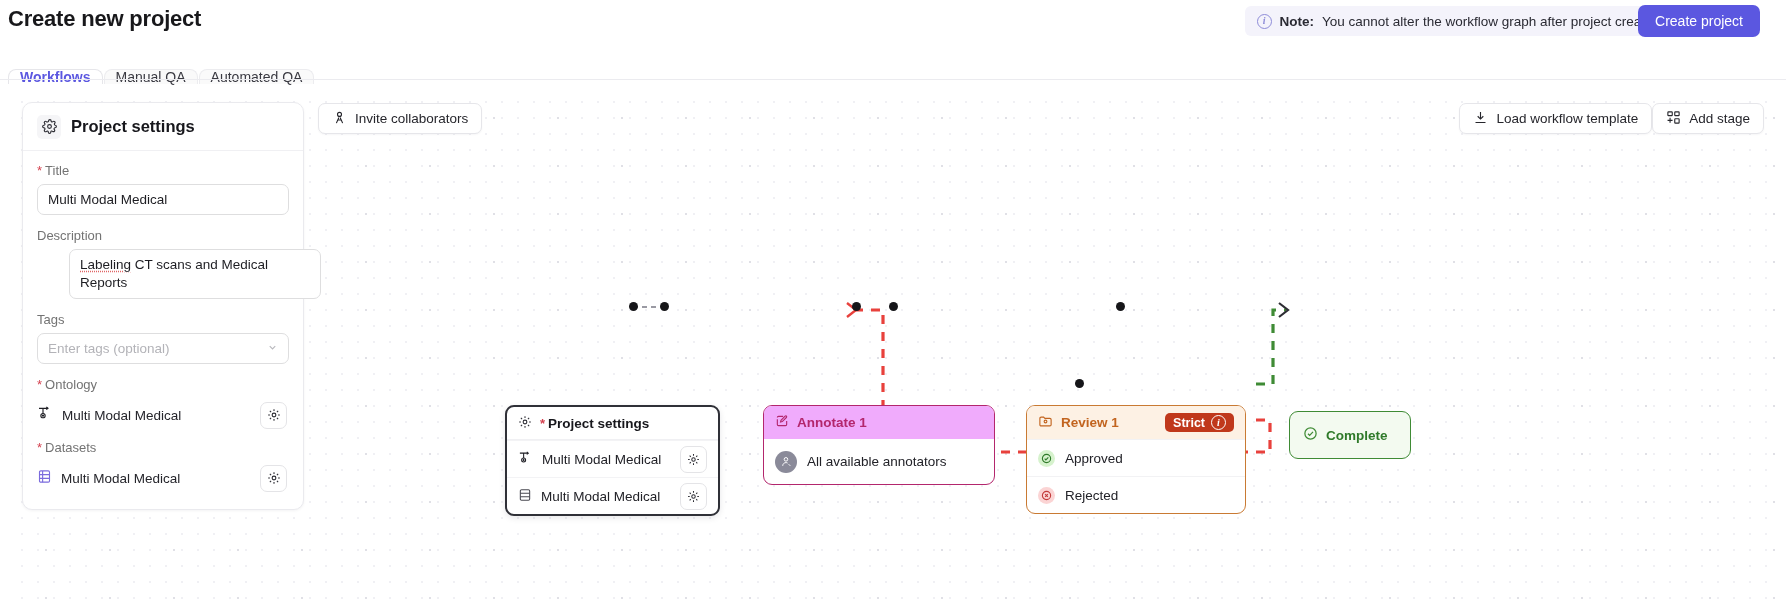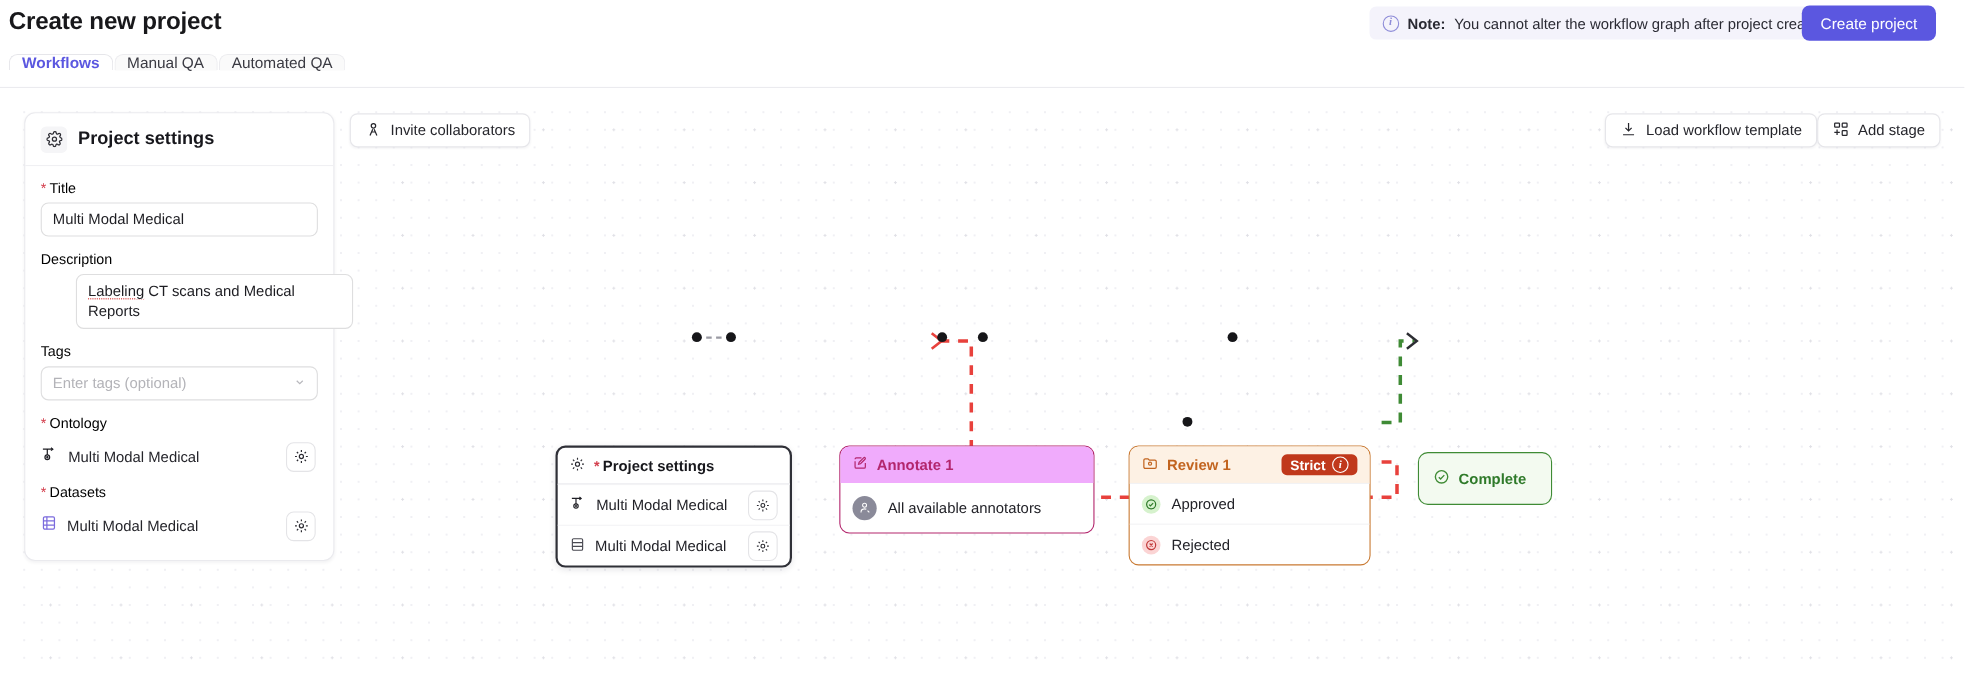--- a/index.html
+++ b/index.html
@@ -51,20 +51,21 @@
     display: flex; align-items: flex-end; gap: 1px;
   }
   .tab {
     height: 15px; padding: 0 11px;
     display: flex; align-items: center; justify-content: center;
     font-size: 14px; color: #3a3a42;
     background: #fafafa;
     border: 1px solid #ececef; border-bottom: none;
     border-radius: 8px 8px 0 0;
     cursor: pointer;
+    margin-top: 20px;
   }
   .tab.active {
     background: #ffffff; color: #5b57e0; font-weight: bold;
     border-color: #e6e6ea;
   }
   .tabs-rule {
     position: absolute; left: 0; top: 79px; width: 1786px; height: 1px;
     background: #ebebef;
   }
 
@@ -96,21 +97,21 @@
     padding: 0 14px;
     border-bottom: 1px solid #f0f0f3;
   }
   .settings-head .gear-box {
     width: 24px; height: 24px; border-radius: 5px; background: #f5f5f7;
     display: flex; align-items: center; justify-content: center;
   }
   .settings-head .title { font-size: 16.5px; font-weight: bold; color: #17171c; }
   .settings-body { padding: 12px 14px 14px 14px; }
   .field-label {
-    font-size: 13px; color: #000000; margin-bottom: 6px; display: block;
+    font-size: 13px; color: #737373; margin-bottom: 6px; display: block;
   }
   .req::before { content: "*"; color: #d4414f; margin-right: 3px; font-size: 13px; }
   .text-input {
     width: 100%; height: 31px; padding: 0 10px;
     border: 1px solid #dededf; border-radius: 7px;
     font-size: 13.5px; font-family: inherit; color: #1d1d22;
     background: #fff; outline: none;
   }
   .text-area {
     width: 100%; height: 50px; padding: 6px 10px;

